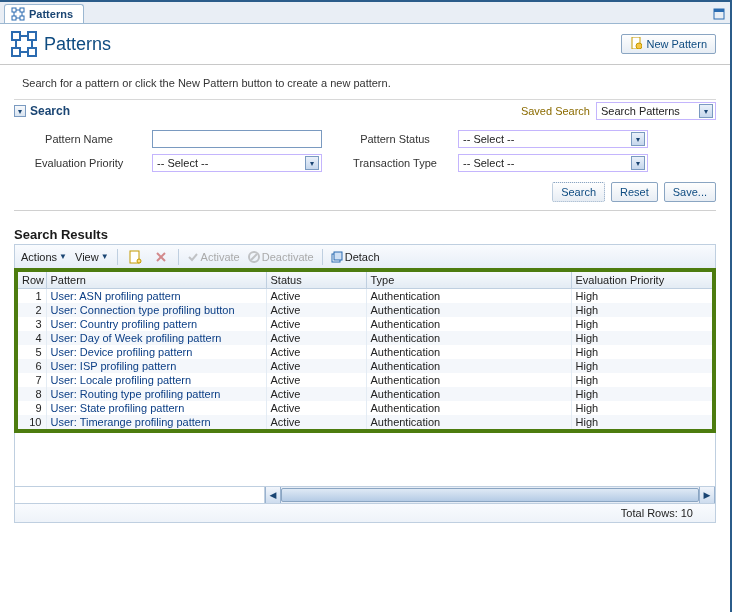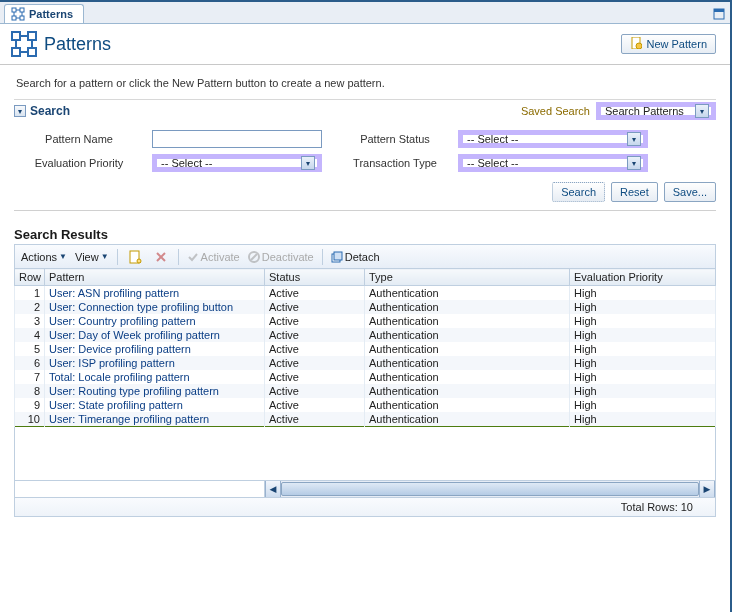--- a/index.html
+++ b/index.html
@@ -64,42 +64,42 @@
     border: 1px solid #8aa5c2;
     padding: 2px 8px;
     border-radius: 2px;
     font-size: 11px;
     color: #0f4c81;
     cursor: pointer;
     height: 20px;
     text-align: right;
   }
   .content { padding: 8px 14px 4px 14px; }
-  .instr { color: #333; margin: 4px 0 10px 2px; }
+  .instr { color: #333; margin: 4px 0 10px 8px; }
   .search-bar {
     display: flex;
     align-items: center;
     justify-content: space-between;
     border-top: 1px solid #d8d8d8;
     padding-top: 2px;
   }
   .search-title-wrap { display: flex; align-items: center; gap: 4px; }
   .search-title { color: #1a4573; font-weight: bold; font-size: 12px; }
   .disclose {
     width: 12px; height: 12px;
     background: linear-gradient(#f7f9fc,#d9e4f0);
     border: 1px solid #7a9ac0;
     display: flex; align-items: center; justify-content: center;
     font-size: 8px; color: #1a4573;
     cursor: pointer;
   }
   .saved-search { display: flex; align-items: center; gap: 6px; font-size: 11px; }
   .saved-search-label { color: #8b6b00; }
   .combo {
-    border: 5px solid #c4b5fd;
+    border: 1px solid #c4b5fd;
     background: #fff;
     display: inline-flex;
     align-items: center;
     height: 18px;
     padding: 0 2px 0 4px;
     font-size: 11px;
   }
   .combo .drop {
     width: 14px; height: 14px;
     margin-left: 4px;
@@ -150,21 +150,21 @@
   .icon-btn {
     width: 18px; height: 18px;
     display: inline-flex; align-items: center; justify-content: center;
     cursor: pointer;
   }
   .disabled { color: #aaa; cursor: default; }
   .disabled svg { opacity: .55; }
   table.results {
     width: 100%;
     border-collapse: collapse;
-    border: 1px solid #4d7c0f;
+    border: 4px solid #4d7c0f;
     table-layout: fixed;
   }
   table.results th {
     background: linear-gradient(#f6f9fc,#e3ebf4);
     border: 1px solid #bfcfe0;
     text-align: left;
     font-weight: normal;
     padding: 2px 4px;
     color: #222;
     font-size: 11px;
@@ -431,21 +431,21 @@
         </tr>
         <tr>
           <td class="col-row">6</td>
           <td><span class="link">User: ISP profiling pattern</span></td>
           <td>Active</td>
           <td>Authentication</td>
           <td>High</td>
         </tr>
         <tr>
           <td class="col-row">7</td>
-          <td><span class="link">Total: Locale profiling pattern</span></td>
+          <td><span class="link">User: Locale profiling pattern</span></td>
           <td>Active</td>
           <td>Authentication</td>
           <td>High</td>
         </tr>
         <tr>
           <td class="col-row">8</td>
           <td><span class="link">User: Routing type profiling pattern</span></td>
           <td>Active</td>
           <td>Authentication</td>
           <td>High</td>

